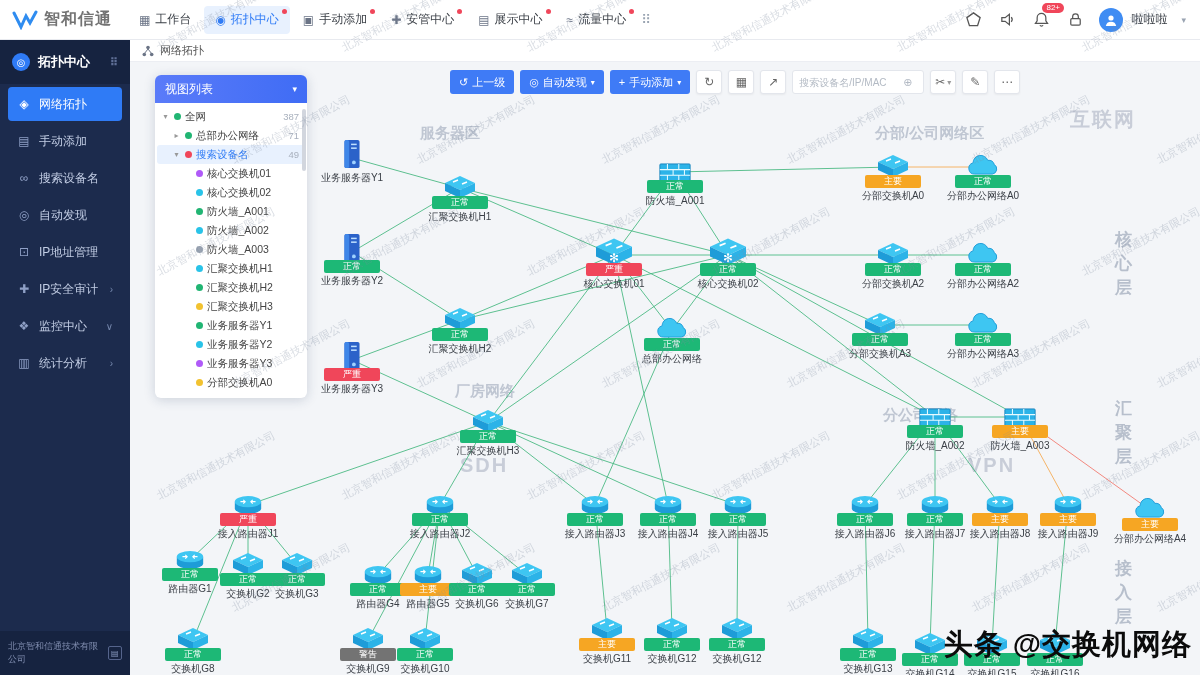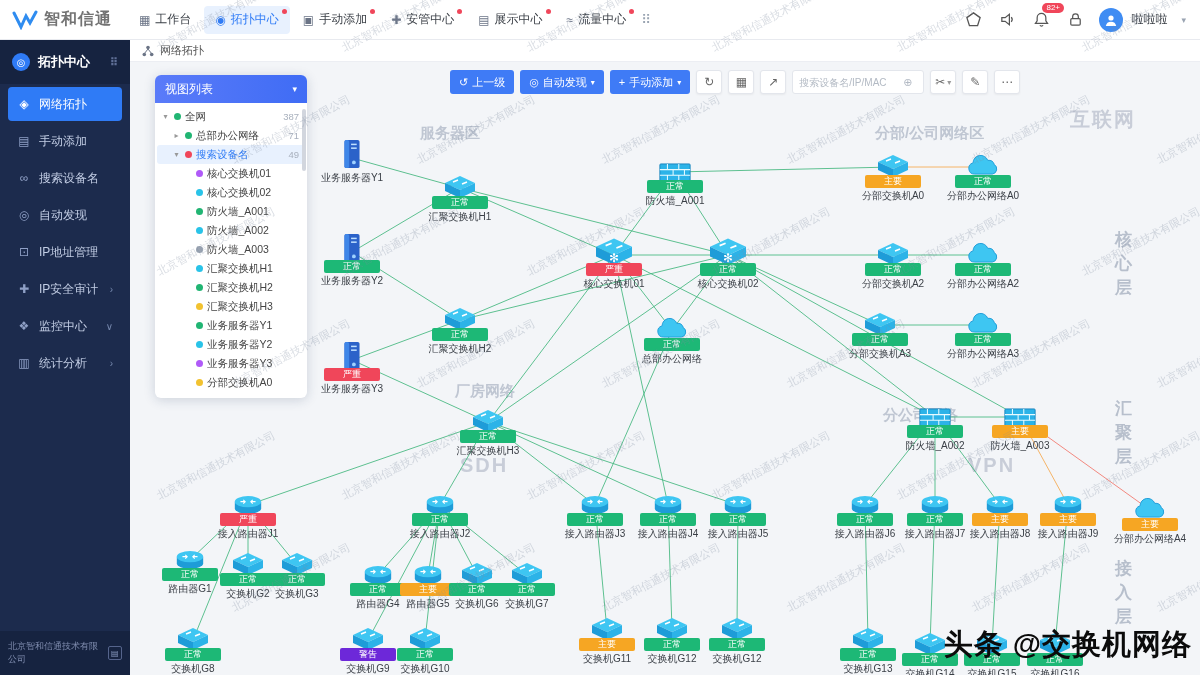--- a/index.html
+++ b/index.html
@@ -39,21 +39,21 @@
 
 .canvas{position:absolute;left:130px;top:62px;width:1164px;height:613px;background:#f3f5f8;overflow:hidden}
 .links{position:absolute;left:0;top:0;z-index:2}
 .zone{position:absolute;color:#bfc6d2;font-weight:bold;z-index:1;white-space:nowrap}
 .zone-lg{font-size:15px}
 .zone-xl{font-size:20px;color:#c8cdd8;letter-spacing:2px}
 .layer{position:absolute;color:#b7bfcc;font-weight:bold;font-size:17px;line-height:24px;text-align:center;z-index:1}
 .device{position:absolute;width:90px;display:flex;flex-direction:column;align-items:center;z-index:5;cursor:pointer}
 .dicon{height:28px;display:flex;align-items:flex-end;justify-content:center}
 .badge{font-size:9px;color:#fff;padding:0 19px;border-radius:2px;line-height:13px;margin-top:-4px;z-index:6}
-.badge.ok{background:#1db876}.badge.crit{background:#f0465a}.badge.maj{background:#f6a623}.badge.warn{background:#6d28d9}
+.badge.ok{background:#1db876}.badge.crit{background:#f0465a}.badge.maj{background:#f6a623}.badge.warn{background:#737373}
 .dlabel{font-size:10px;color:#3a3f46;margin-top:1px;white-space:nowrap}
 
 .tree-panel{position:absolute;left:25px;top:13px;width:152px;z-index:20;background:#fff;border-radius:6px;box-shadow:0 2px 12px rgba(30,50,90,.18)}
 .tree-header{height:28px;background:linear-gradient(90deg,#5a7bf9,#3f6cf5);border-radius:6px 6px 0 0;color:#fff;font-size:12px;display:flex;align-items:center;justify-content:space-between;padding:0 10px;cursor:pointer}
 .tree-body{padding:4px 2px 6px 2px;position:relative}
 .tree-row{display:flex;align-items:center;gap:4px;height:19px;font-size:10.5px;color:#444;padding-right:6px;border-radius:3px;cursor:pointer;white-space:nowrap}
 .tree-row.selected{background:#e8f1fe;color:#2f7bf6}
 .tree-caret{color:#999;font-size:8px;width:9px;text-align:center;flex:none}
 .tree-dot{width:7px;height:7px;border-radius:50%;flex:none}
 .tree-count{margin-left:auto;color:#a8b0bd;font-size:9.5px}

